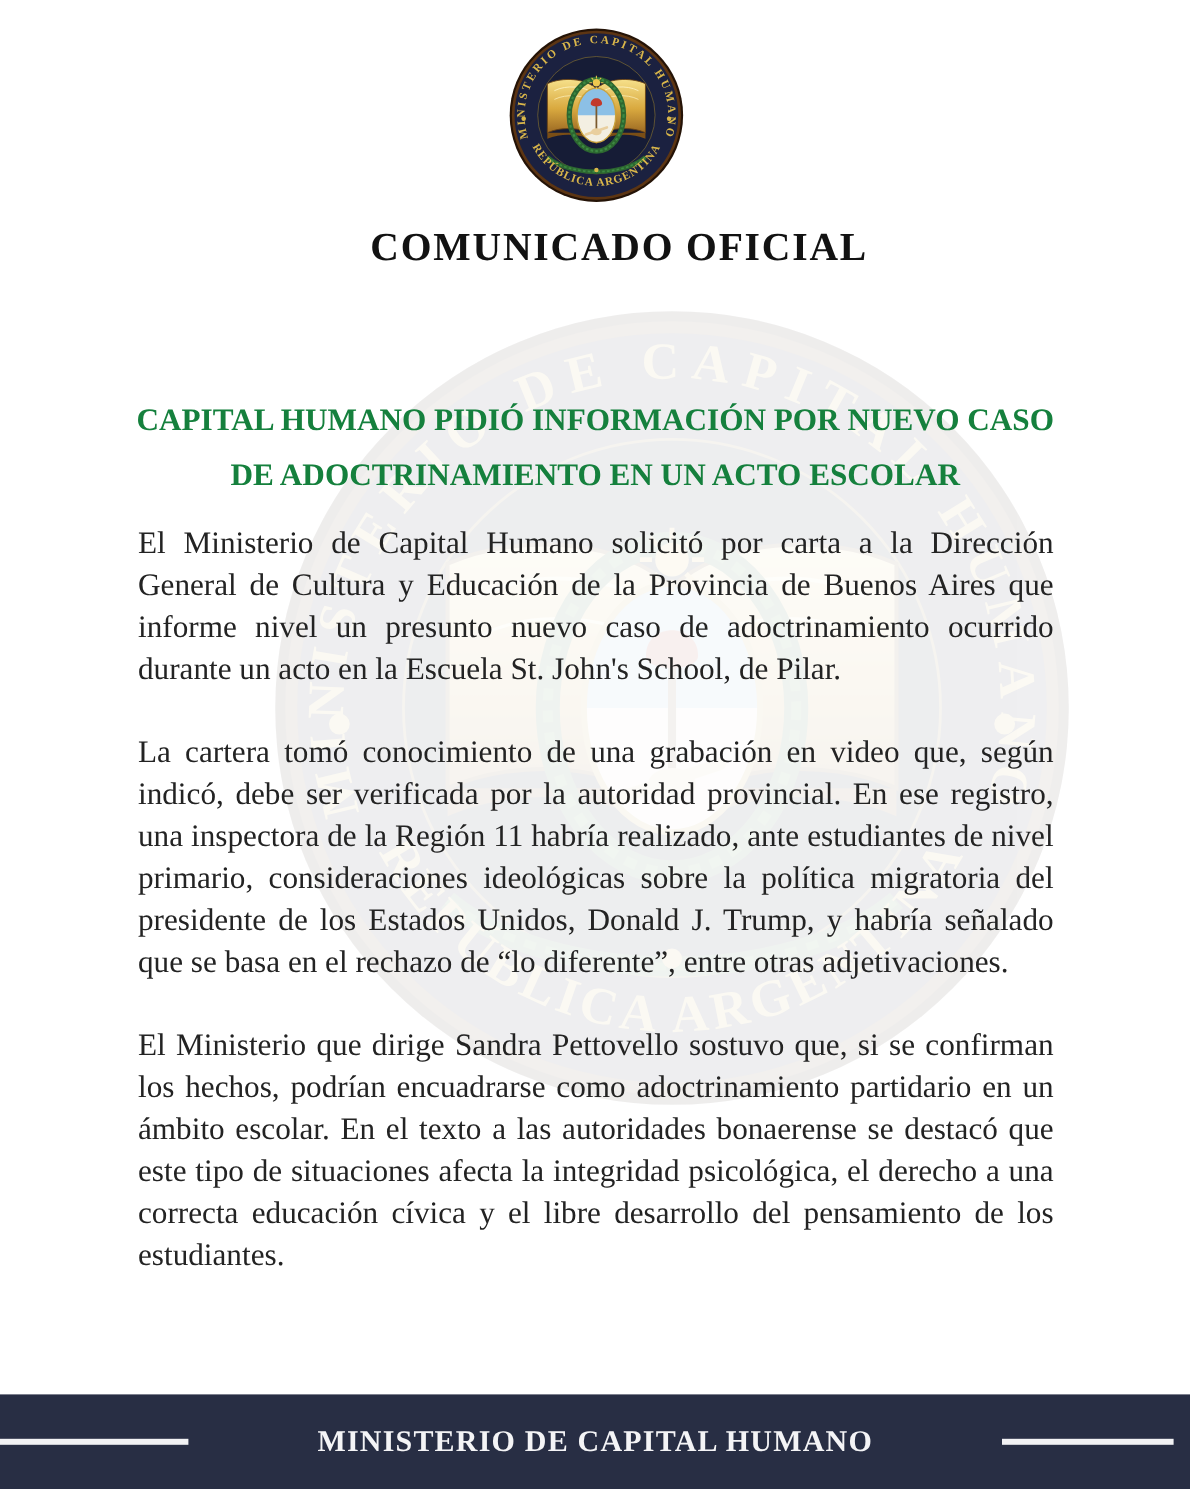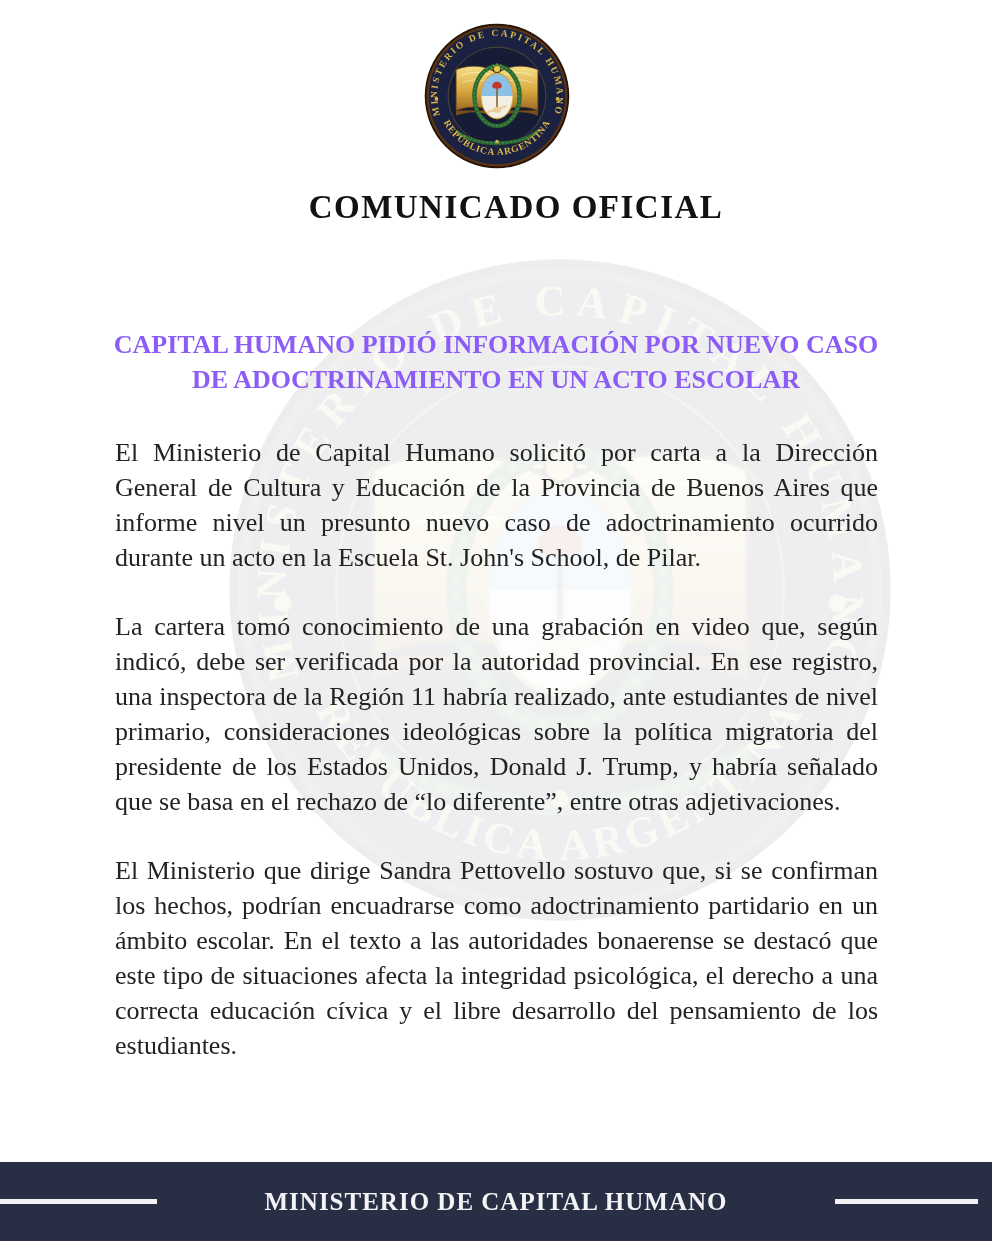--- a/index.html
+++ b/index.html
@@ -22,22 +22,22 @@
   .seal-logo svg { width:100%; height:100%; }
 
   .page-title {
     position:absolute; top:189px; left:0; width:964px; margin:0;
     text-align:center; font-size:33px; font-weight:bold; letter-spacing:1.5px;
     color:#121212; white-space:nowrap;padding-left:34px;
   }
 
   .headline {
     position:absolute; top:327px; left:106px; width:780px; margin:0;
-    text-align:center; font-size:26px; line-height:35px; font-weight:bold;
-    color:#8b5cf6;
+    text-align:center; font-size:26px; line-height:46px; font-weight:bold;
+    color:#15803d;
   }
 
   .body-text {
     position:absolute; top:435px; left:115px; width:763px;
     font-size:26px; line-height:35px; text-align:justify; color:#232323;
   }
   .body-text p { margin:0 0 34px 0; }
 
   .footer-bar {
     position:absolute; left:0; bottom:0; width:992px; height:79px;

